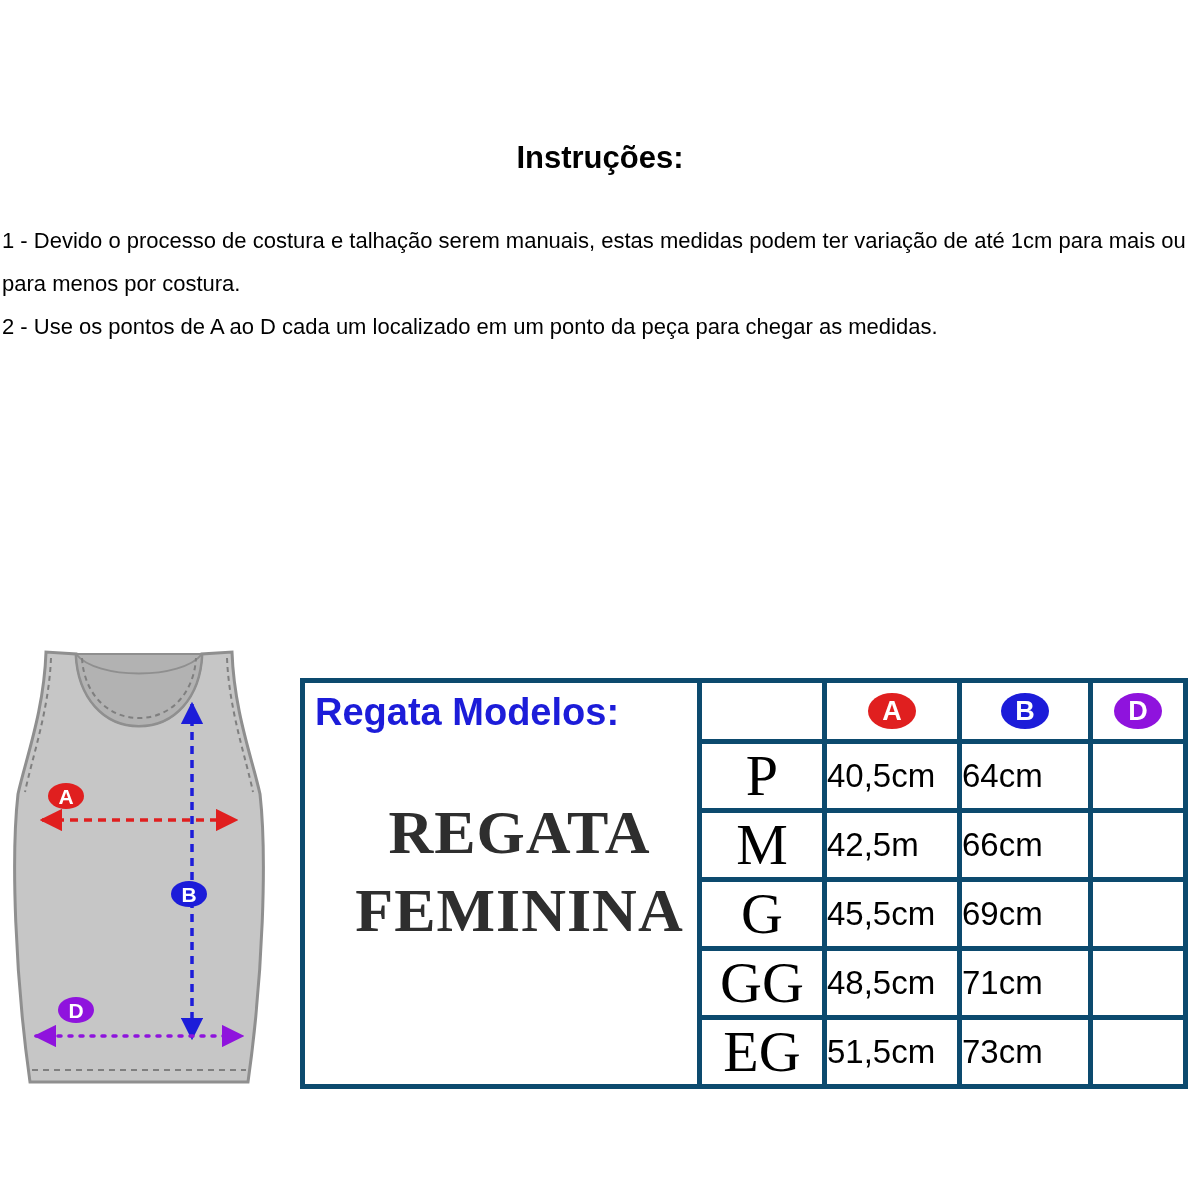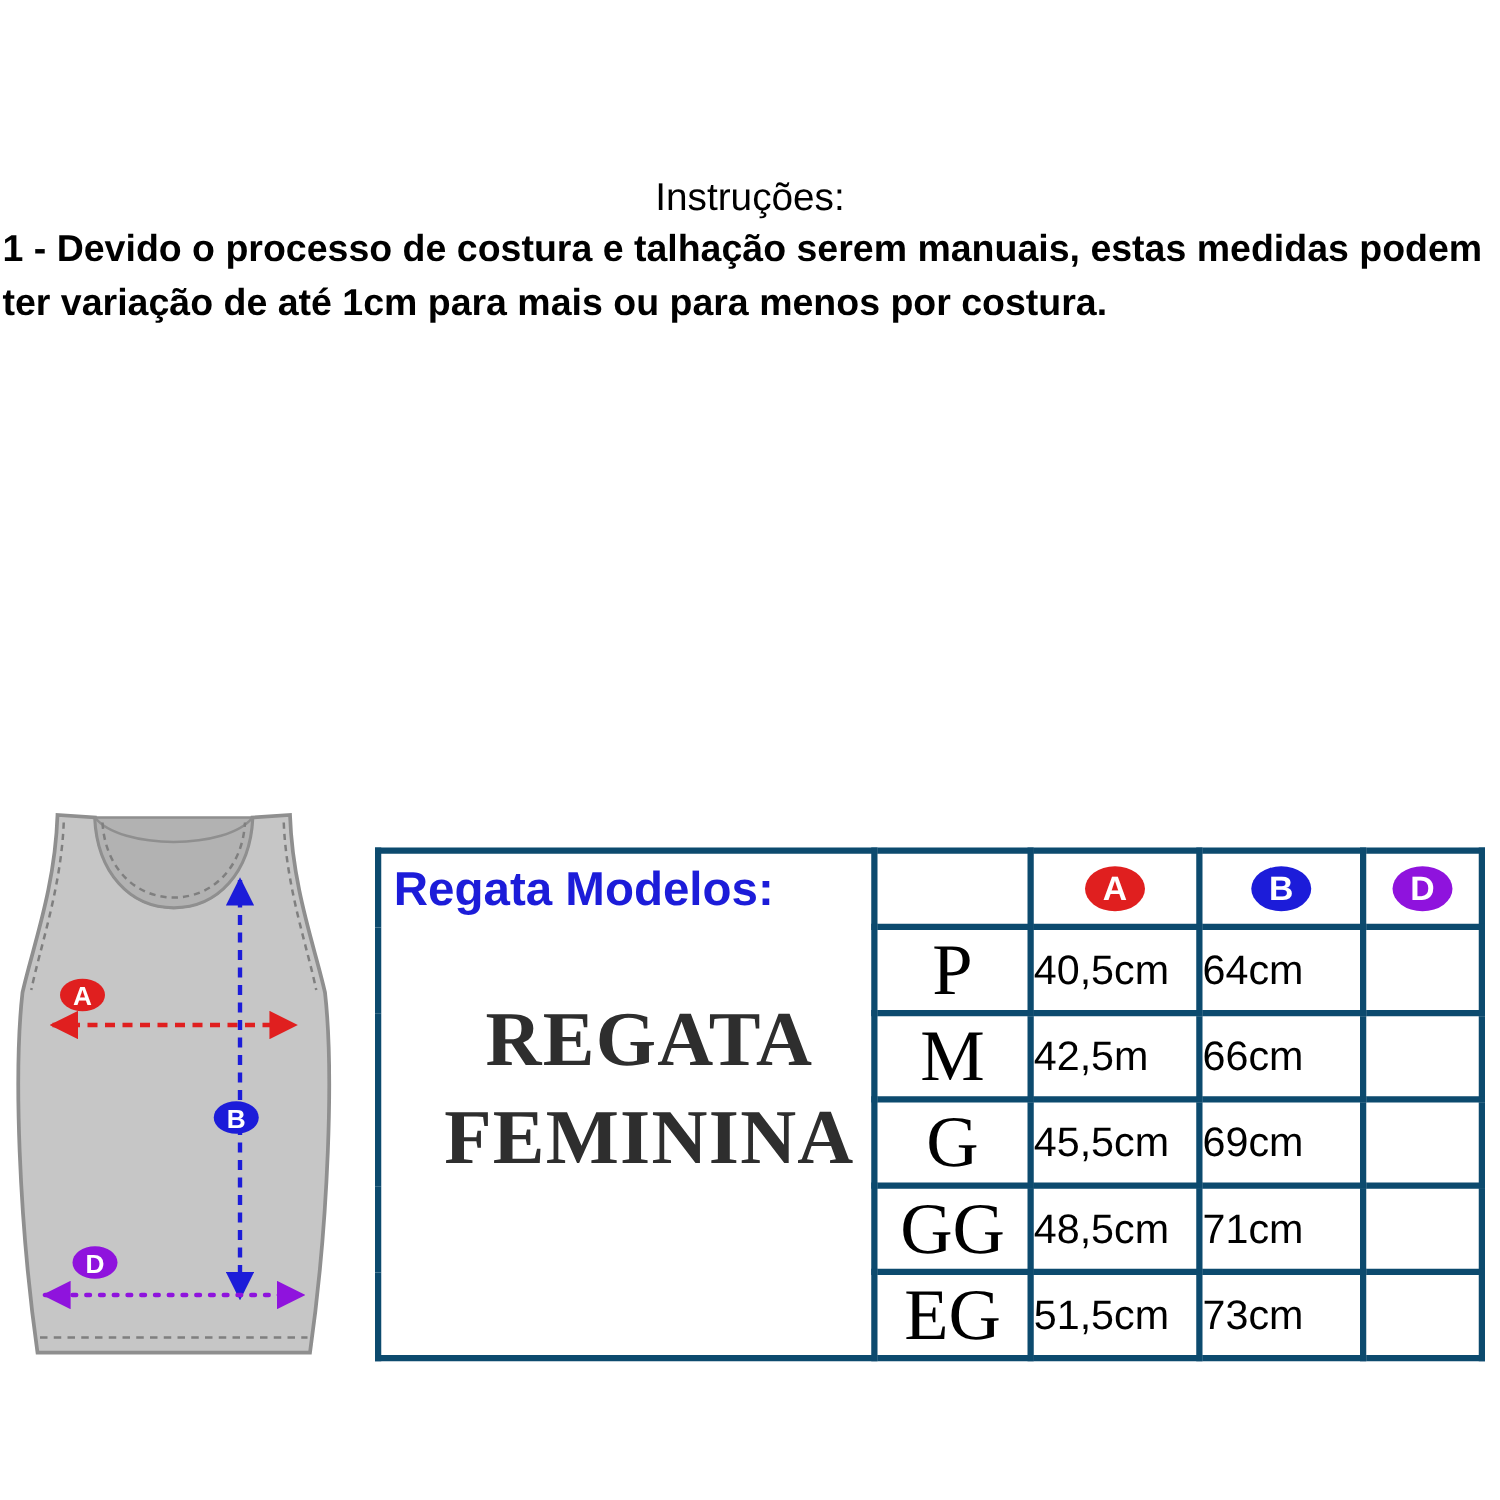--- a/index.html
+++ b/index.html
@@ -1,23 +1,23 @@
 <!DOCTYPE html>
 <html><head>
 <meta charset="utf-8">
 <style>
   html,body{margin:0;padding:0;}
   body{
     width:1200px;height:1200px;background:#ffffff;position:relative;overflow:hidden;
     font-family:"Liberation Sans",sans-serif;color:#000;
   }
   .page-title{
-    text-align:center;font-weight:normal;font-size:31px;margin:0;padding-top:140px;
+    text-align:center;font-weight:bold;font-size:31px;margin:0;padding-top:140px;
   }
-  .instructions{padding:2px 2px 0 2px;font-weight:bold;font-size:30px;line-height:43px;width:1192px;}
+  .instructions{padding:2px 2px 0 2px;font-weight:normal;font-size:22px;line-height:43px;width:1192px;margin-top:41px;}
   .instructions p{margin:0;}
 
   
   .illustration{position:absolute;left:4px;top:646px;}
   .svglabel{fill:#ffffff;font-family:"Liberation Sans",sans-serif;font-weight:bold;font-size:21px;text-anchor:middle;}
 
   
   table.size-table{
     position:absolute;left:300px;top:678px;border-collapse:collapse;table-layout:fixed;
   }
@@ -45,20 +45,21 @@
   td.cell-b{background:#6f7ed9;}
   td.cell-d{background:#8f13dd;color:#fff;}
 </style>
 </head>
 <body>
 
 <h1 class="page-title">Instruções:</h1>
 
 <div class="instructions">
   <p>1 - Devido o processo de costura e talhação serem manuais, estas medidas podem ter variação de até 1cm para mais ou para menos por costura.</p>
+  <p>2 - Use os pontos de A ao D cada um localizado em um ponto da peça para chegar as medidas.</p>
 </div>
 
 <svg class="illustration" width="270" height="440" viewBox="0 0 270 440">
   <defs>
     <marker id="m-red" viewBox="0 0 10 10" refX="9" refY="5" markerWidth="6.5" markerHeight="6.5" orient="auto-start-reverse">
       <path d="M0,0 L10,5 L0,10 z" fill="#e01f1f"></path>
     </marker>
     <marker id="m-blue" viewBox="0 0 10 10" refX="9" refY="5" markerWidth="6.5" markerHeight="6.5" orient="auto-start-reverse">
       <path d="M0,0 L10,5 L0,10 z" fill="#1c1cd9"></path>
     </marker>

